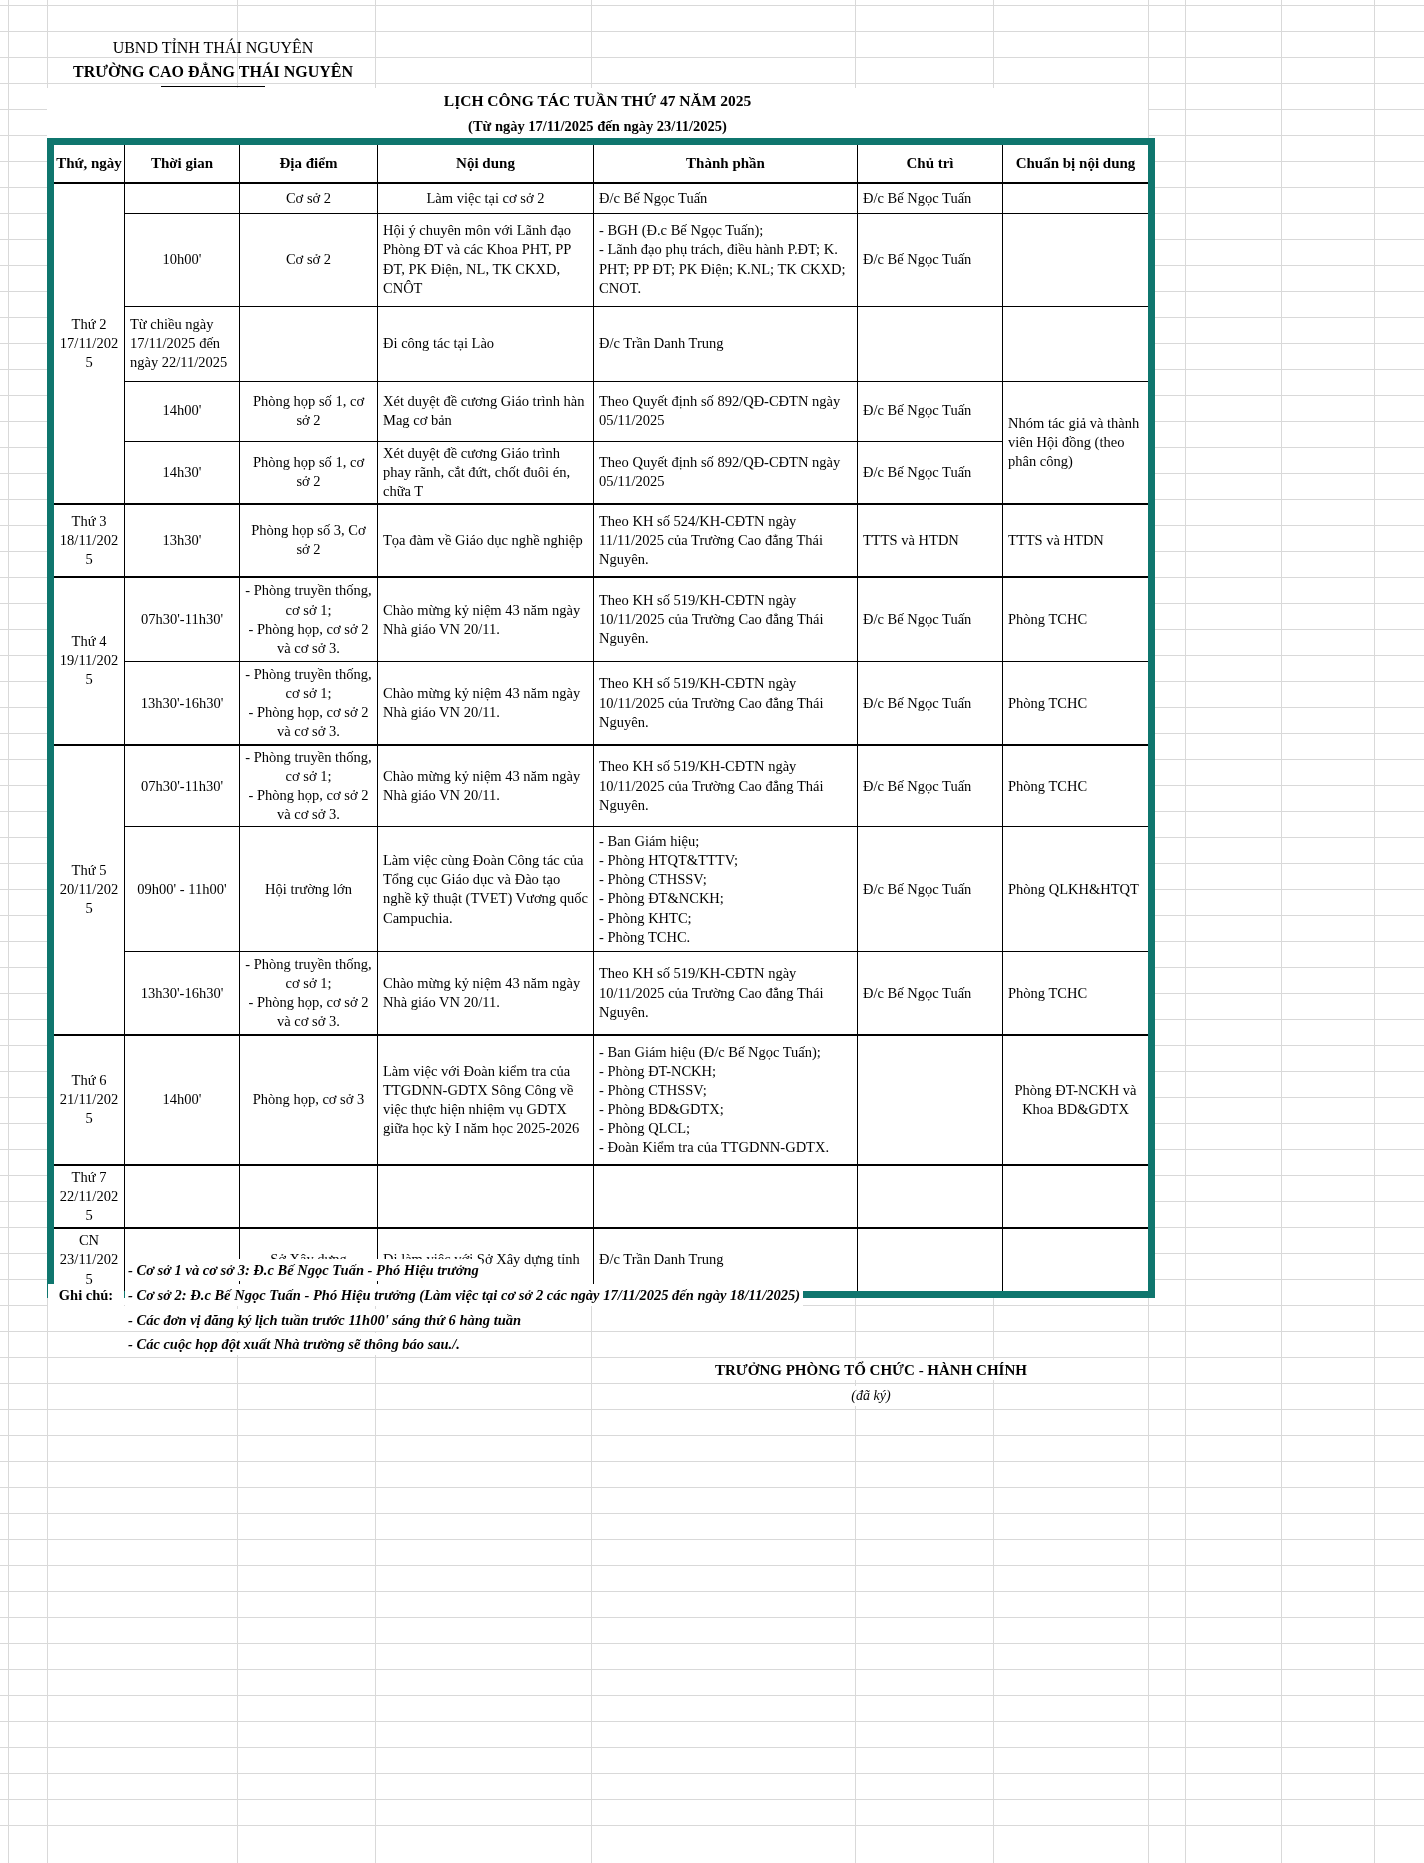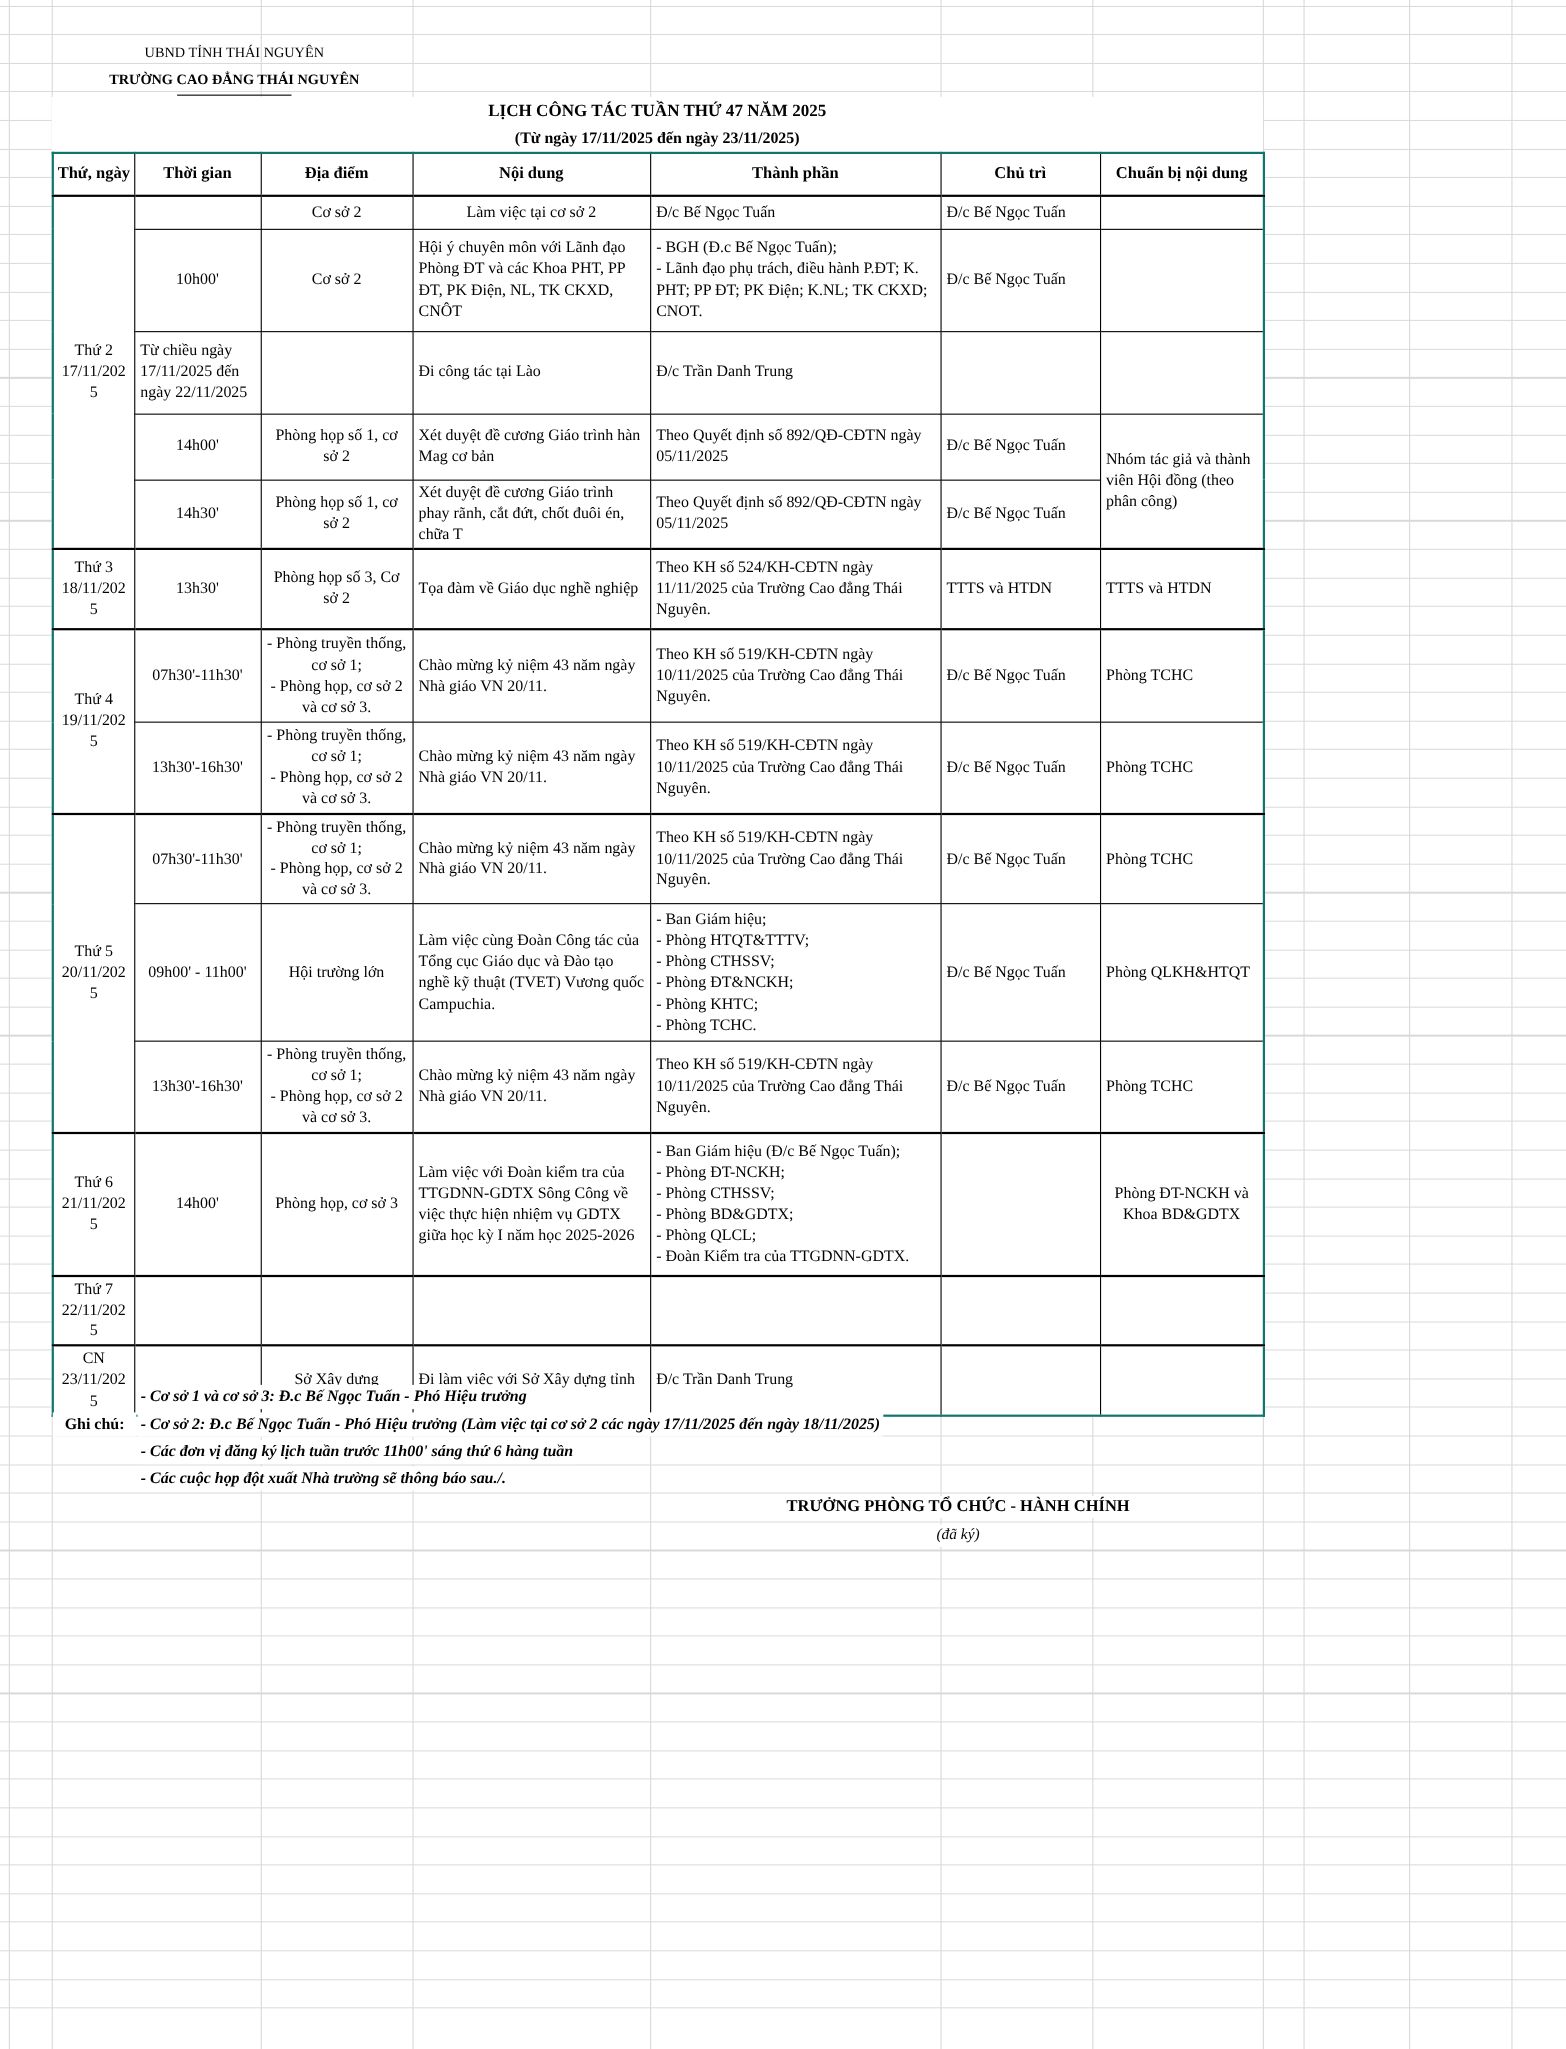--- a/index.html
+++ b/index.html
@@ -9,33 +9,33 @@
     font-family:"Liberation Serif","DejaVu Serif",serif;
   }
   
   .grid-layer{
     position:absolute;inset:0;
     background-image:repeating-linear-gradient(to bottom, transparent 0 25px, #d9d9d9 25px 26px);
     background-position:0 -20px;
   }
   .vline{position:absolute;top:0;bottom:0;width:1px;background:#d9d9d9;}
 
-  .org-block{position:absolute;top:36px;left:48px;width:330px;text-align:center;font-size:13px;line-height:24px;}
+  .org-block{position:absolute;top:36px;left:48px;width:330px;text-align:center;font-size:16px;line-height:24px;}
   .org-block .l2{font-weight:bold;}
   .org-underline{width:104px;border-top:1.5px solid #000;margin:2px auto 0 auto;height:0;}
 
   .doc-title{position:absolute;top:88px;left:47px;width:1101px;height:26px;line-height:26px;
     text-align:center;font-weight:bold;font-size:15.5px;background:#fff;}
   .doc-subtitle{position:absolute;top:114px;left:47px;width:1101px;height:24px;line-height:24px;
     text-align:center;font-weight:bold;font-size:14.5px;background:#fff;}
 
   table.schedule{
     position:absolute;top:138px;left:47px;width:1101px;
     border-collapse:collapse;table-layout:fixed;background:#fff;
-    border:2px solid #0f766e;
+    border:7px solid #0f766e;
   }
   .schedule th,.schedule td{
     border:1px solid #000;padding:2px 5px;vertical-align:middle;
     font-size:14.5px;line-height:1.32;white-space:pre-line;word-wrap:break-word;
   }
   .schedule thead th{font-weight:bold;text-align:center;font-size:15px;padding:4px 2px;border-bottom:2px solid #000;height:29px;white-space:normal;}
   .schedule tr.group-start td{border-top:2px solid #000;}
   .al-c{text-align:center;}
   .al-l{text-align:left;}
 

